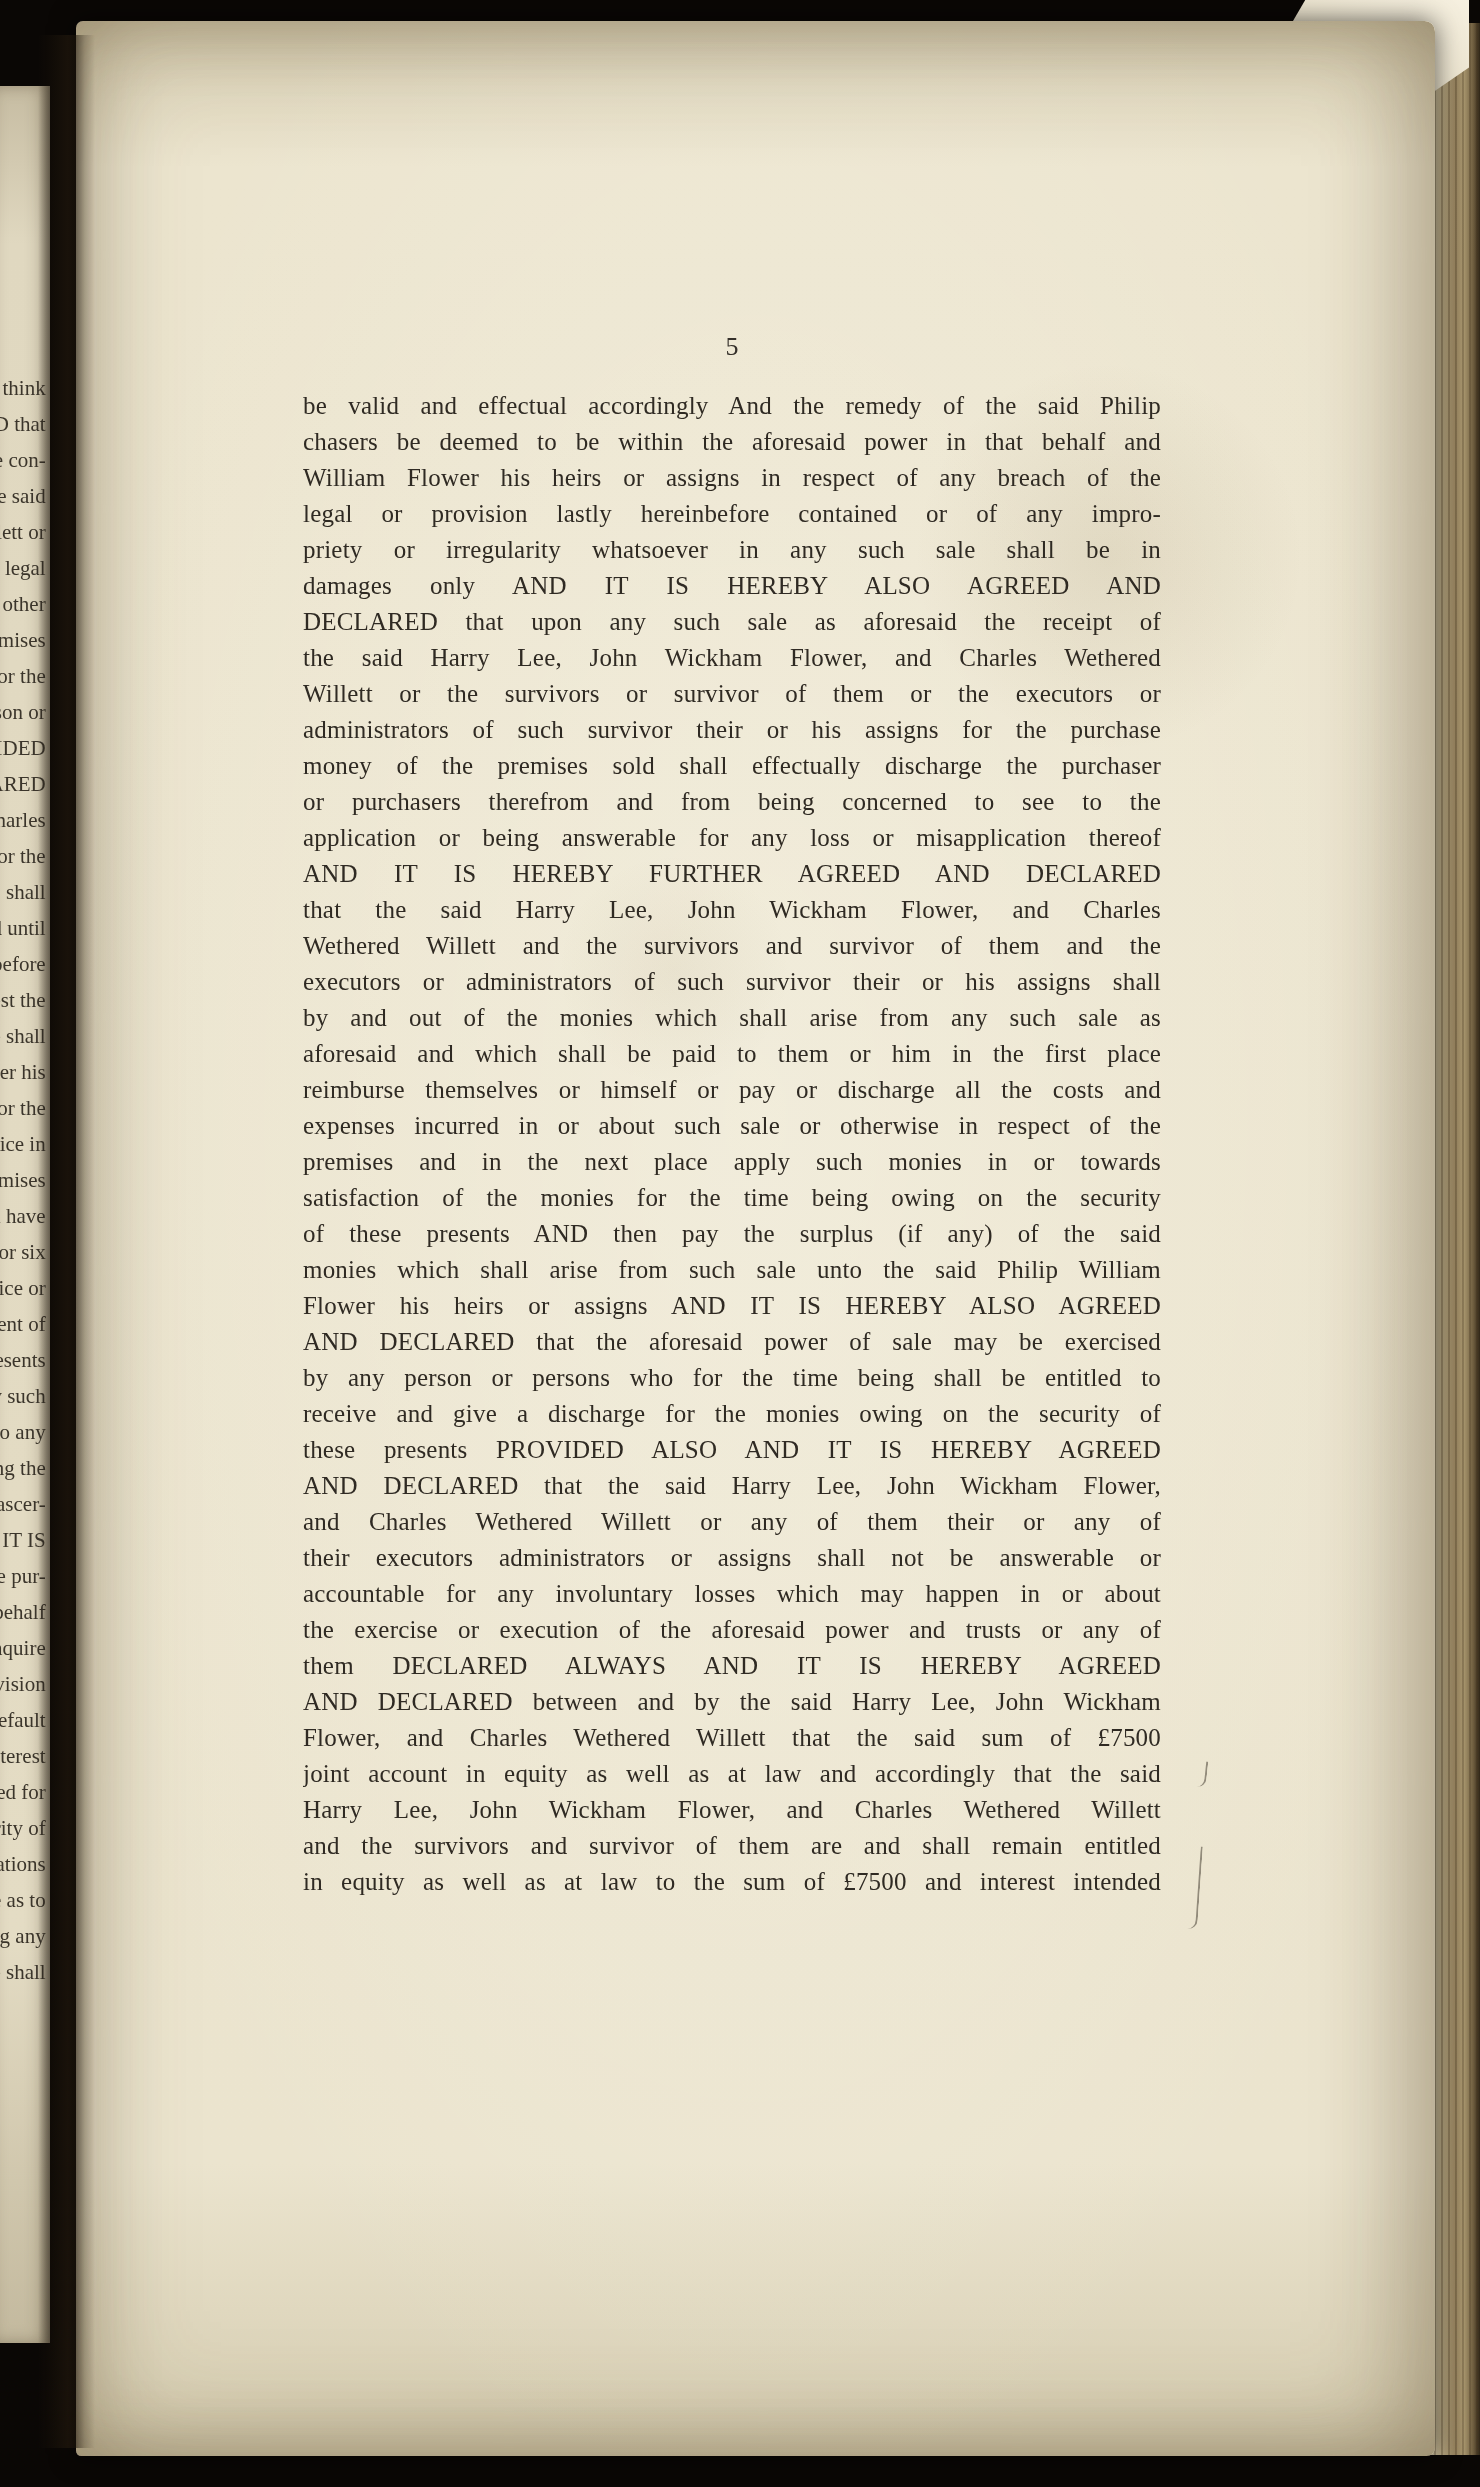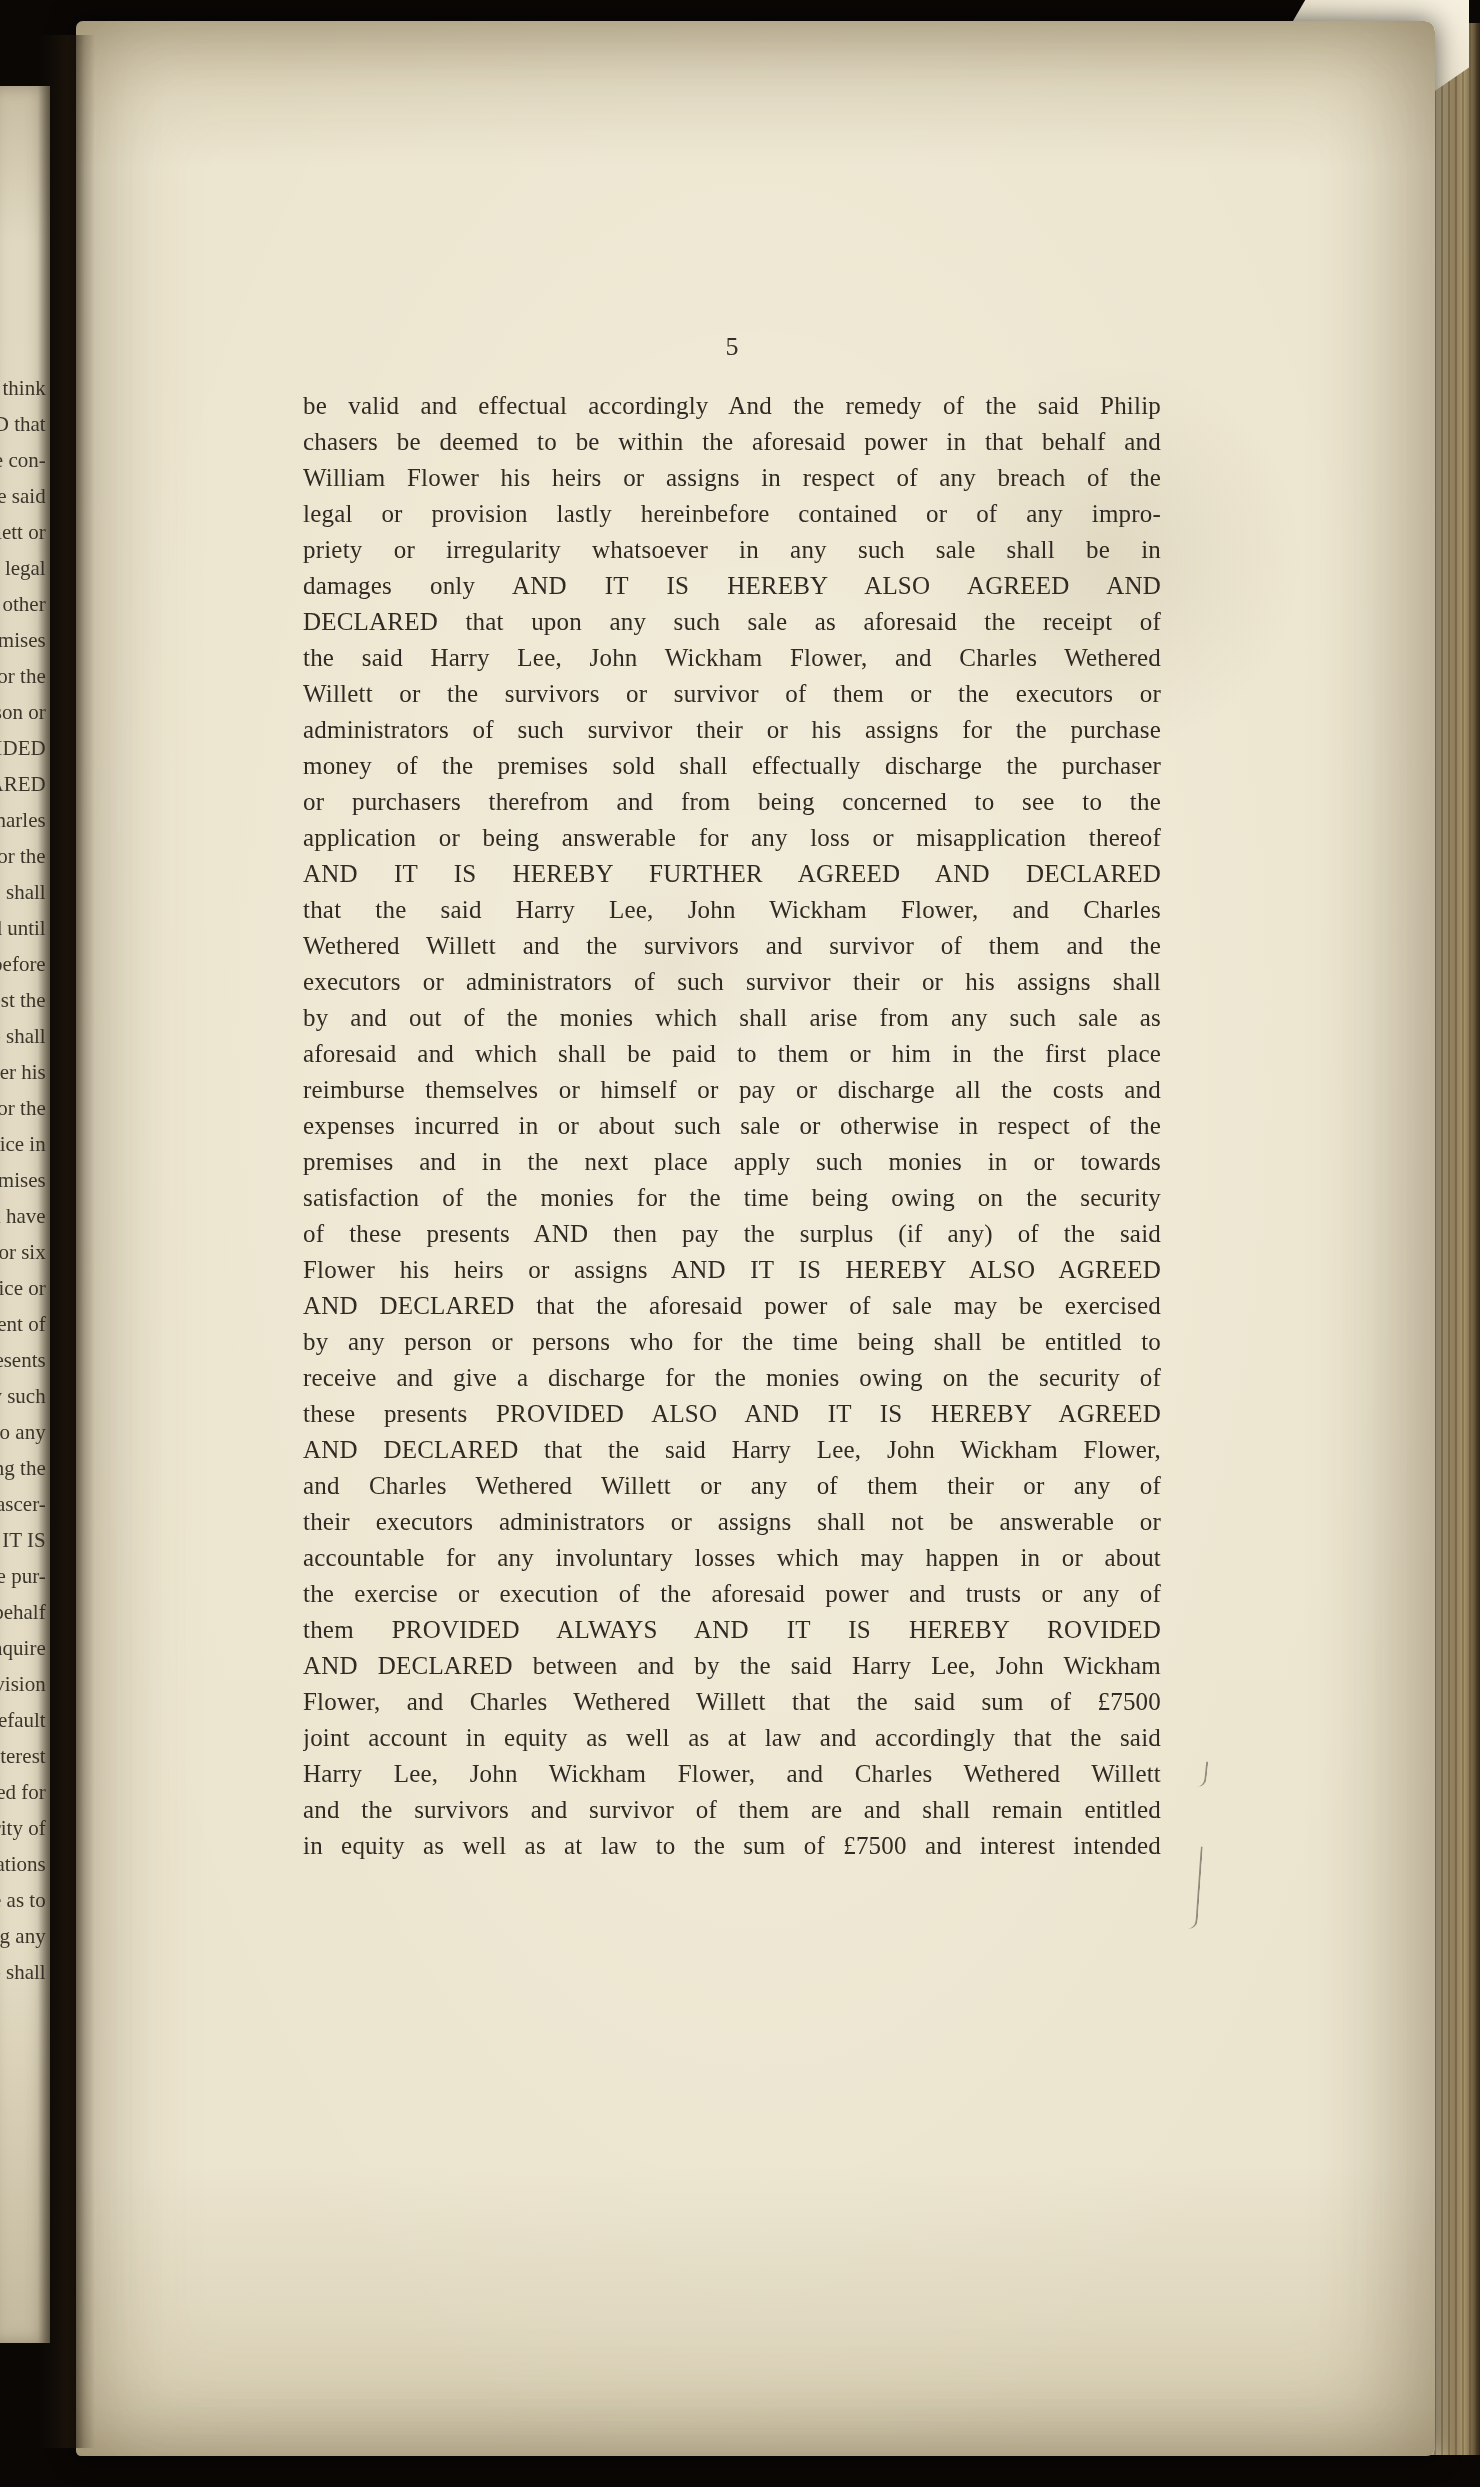--- a/index.html
+++ b/index.html
@@ -178,31 +178,32 @@
         <div class="line">that the said Harry Lee, John Wickham Flower, and Charles</div>
         <div class="line">Wethered Willett and the survivors and survivor of them and the</div>
         <div class="line">executors or administrators of such survivor their or his assigns shall</div>
         <div class="line">by and out of the monies which shall arise from any such sale as</div>
         <div class="line">aforesaid and which shall be paid to them or him in the first place</div>
         <div class="line">reimburse themselves or himself or pay or discharge all the costs and</div>
         <div class="line">expenses incurred in or about such sale or otherwise in respect of the</div>
         <div class="line">premises and in the next place apply such monies in or towards</div>
         <div class="line">satisfaction of the monies for the time being owing on the security</div>
         <div class="line">of these presents AND then pay the surplus (if any) of the said</div>
+        <div class="line">monies which shall arise from such sale unto the said Philip William</div>
         <div class="line">Flower his heirs or assigns AND IT IS HEREBY ALSO AGREED</div>
         <div class="line">AND DECLARED that the aforesaid power of sale may be exercised</div>
         <div class="line">by any person or persons who for the time being shall be entitled to</div>
         <div class="line">receive and give a discharge for the monies owing on the security of</div>
         <div class="line">these presents PROVIDED ALSO AND IT IS HEREBY AGREED</div>
         <div class="line">AND DECLARED that the said Harry Lee, John Wickham Flower,</div>
         <div class="line">and Charles Wethered Willett or any of them their or any of</div>
         <div class="line">their executors administrators or assigns shall not be answerable or</div>
         <div class="line">accountable for any involuntary losses which may happen in or about</div>
         <div class="line">the exercise or execution of the aforesaid power and trusts or any of</div>
-        <div class="line">them PROVIDED ALWAYS AND IT IS HEREBY ROVIDED</div>
+        <div class="line">them DECLARED ALWAYS AND IT IS HEREBY AGREED</div>
         <div class="line">AND DECLARED between and by the said Harry Lee, John Wickham</div>
         <div class="line">Flower, and Charles Wethered Willett that the said sum of £7500</div>
         <div class="line">joint account in equity as well as at law and accordingly that the said</div>
         <div class="line">Harry Lee, John Wickham Flower, and Charles Wethered Willett</div>
         <div class="line">and the survivors and survivor of them are and shall remain entitled</div>
         <div class="line">in equity as well as at law to the sum of £7500 and interest intended</div>
       </div>
     <div class="pen-mark mark1"></div>
     <div class="pen-mark mark2"></div>
   </div>

